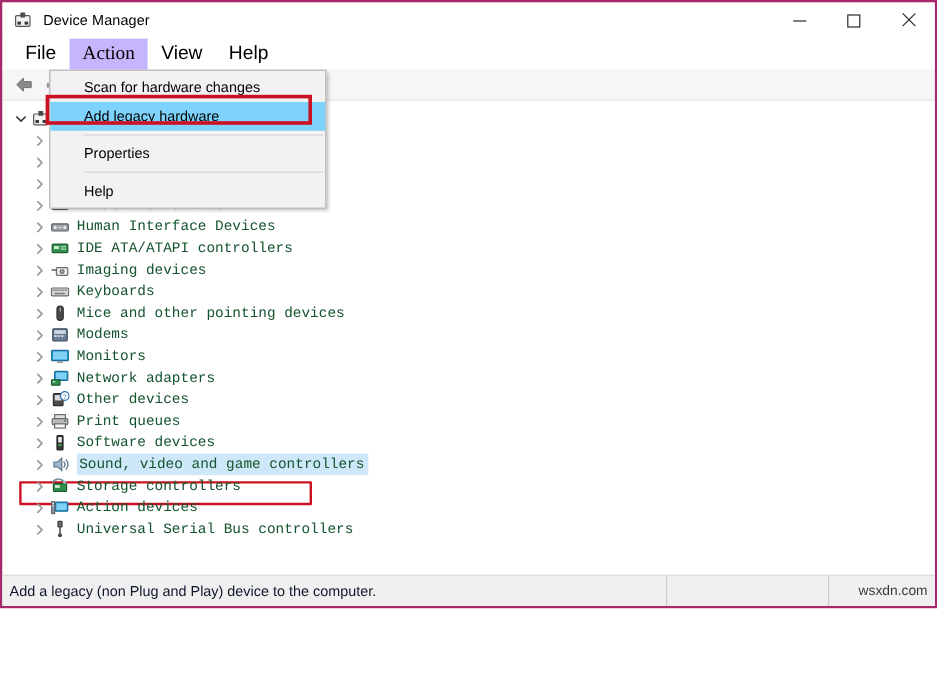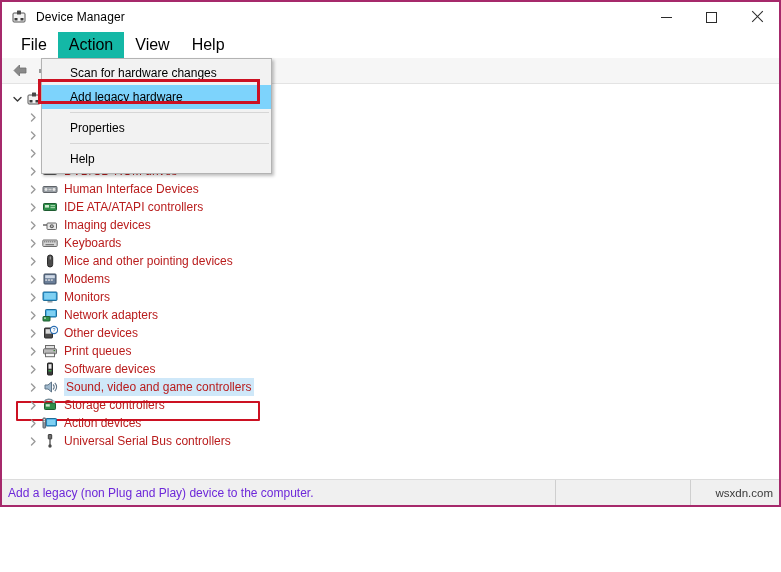--- a/index.html
+++ b/index.html
@@ -101,21 +101,22 @@
   }
   .menubar-item {
     display: flex;
     align-items: center;
     padding: 0 11px;
     font-size: 16px;
     color: #000000;
     white-space: nowrap;
   }
   .menubar-item.active {
-    background: #14b8a6;
+    background: #c4b5fd;
+    font-family: Liberation Serif, serif;
   }
 
   
   .toolbar {
     height: 26px;
     background: #f6f6f6;
     border-bottom: 1px solid #e3e3e3;
     display: flex;
     align-items: center;
     padding-left: 6px;
@@ -170,22 +171,23 @@
   .node-icon {
     width: 16px;
     height: 16px;
     margin-right: 6px;
     margin-left: 2px;
     flex: none;
     position: relative;
   }
   .node-label {
     font-size: 12px;
-    color: #b91c1c;
+    color: #14532d;
     line-height: 16px;
+    font-family: Liberation Mono, monospace;
   }
   .tree-row.highlighted .node-label {
     background: #cfe8f9;
     padding: 1px 3px 1px 2px;
   }
   .redbox {
     position: absolute;
     border: 2px solid #cc1122;
     border-radius: 1px;
     pointer-events: none;
@@ -245,21 +247,21 @@
     background: #f0f0f0;
     border-top: 1px solid #dcdcdc;
     display: flex;
     align-items: center;
     box-sizing: border-box;
   }
   .status-main {
     flex: 1 1 auto;
     padding-left: 6px;
     font-size: 12px;
-    color: #6d28d9;
+    color: #0f172a;
     border-right: 1px solid #cfcfcf;
     height: 100%;
     display: flex;
     align-items: center;
     box-sizing: border-box;
   }
   .status-pane {
     width: 135px;
     height: 100%;
     border-right: 1px solid #cfcfcf;

